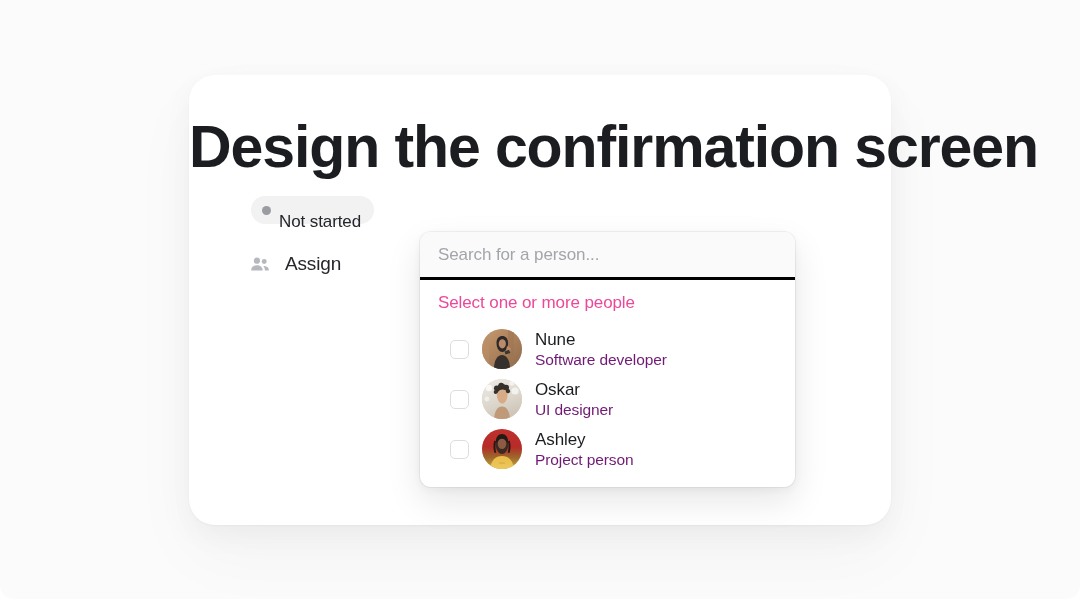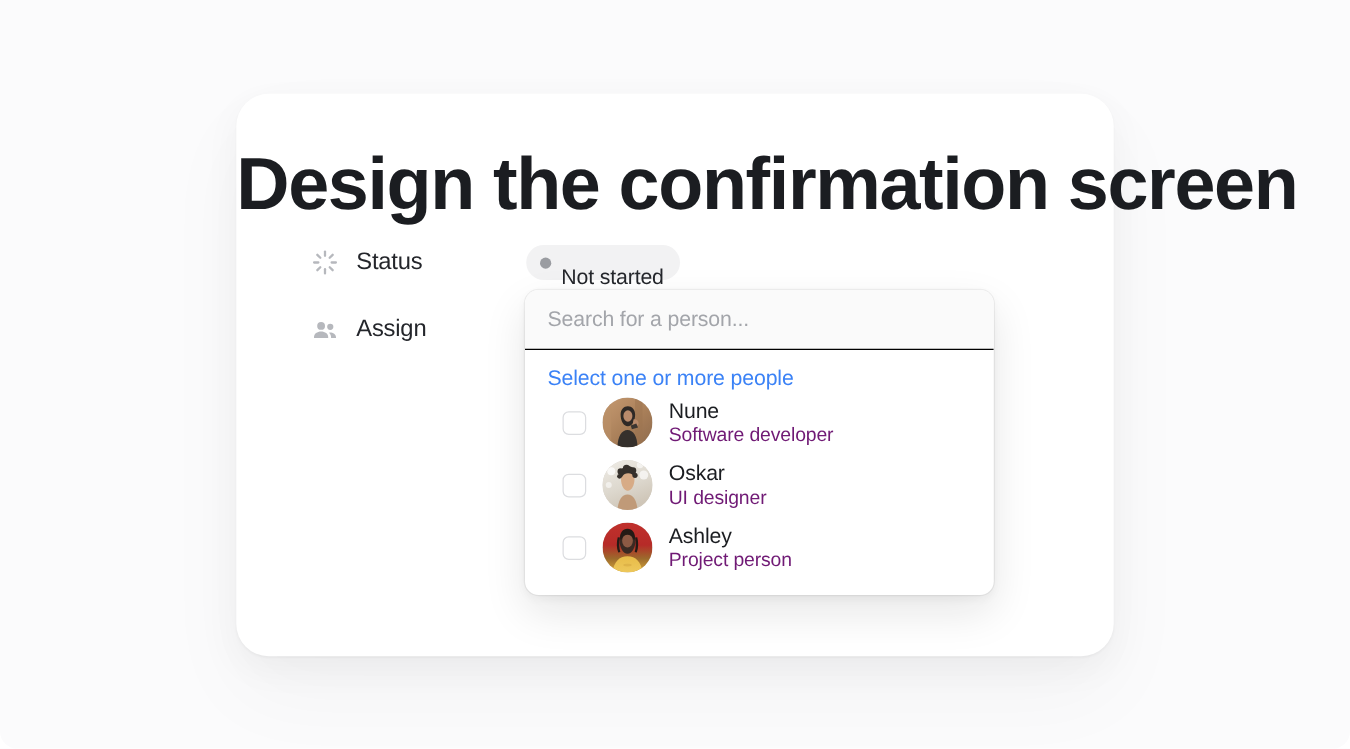--- a/index.html
+++ b/index.html
@@ -127,43 +127,43 @@
     z-index: 5;
   }
 
   #person-search {
     display: block;
     width: 100%;
     box-sizing: border-box;
     height: 48px;
     padding: 0 18px;
     border: none;
-    border-bottom: 1px solid #000000;
+    border-bottom: 3px solid #000000;
     background: #fafafa;
     font-family: "Liberation Sans", sans-serif;
     font-size: 17px;
     color: #24262b;
     letter-spacing: -0.1px;
     outline: none;
   }
   #person-search::placeholder {
     color: #a3a5aa;
     opacity: 1;
   }
 
   .picker-body {
     padding: 13px 0 13px 0;
   }
   .picker-heading {
     font-size: 17px;
     line-height: 20px;
-    color: #3b82f6;
+    color: #ec4899;
     letter-spacing: -0.1px;
     padding: 0 18px;
-    margin-bottom: 0;
+    margin-bottom: 11px;
   }
 
   .person-row {
     display: flex;
     align-items: center;
     height: 50px;
     padding: 0 30px;
     box-sizing: border-box;
   }
 
@@ -214,35 +214,20 @@
 </head>
 <body>
 
 <div id="canvas">
 
   <div id="task-card">
 
     <div class="card-title">Design the confirmation screen</div>
 
     <div class="prop-row" id="row-status">
-      <div class="prop-label-wrap">
-        <span class="prop-icon">
-          <svg viewBox="0 0 24 24" width="22" height="22" fill="none" stroke="currentColor" stroke-width="2" stroke-linecap="round">
-            <line x1="12" y1="2.5" x2="12" y2="6.2"></line>
-            <line x1="18.7" y1="5.3" x2="16.1" y2="7.9"></line>
-            <line x1="21.5" y1="12" x2="17.8" y2="12"></line>
-            <line x1="18.7" y1="18.7" x2="16.1" y2="16.1"></line>
-            <line x1="12" y1="21.5" x2="12" y2="17.8"></line>
-            <line x1="5.3" y1="18.7" x2="7.9" y2="16.1"></line>
-            <line x1="2.5" y1="12" x2="6.2" y2="12"></line>
-            <line x1="5.3" y1="5.3" x2="7.9" y2="7.9"></line>
-          </svg>
-        </span>
-        <span class="prop-label">Status</span>
-      </div>
       <div id="status-pill">
         <span class="status-dot"></span>
         <span class="status-text">Not started</span>
       </div>
     </div>
 
     <div class="prop-row" id="row-assign">
       <div class="prop-label-wrap">
         <span class="prop-icon">
           <svg viewBox="0 0 24 24" width="22" height="22" fill="currentColor">

